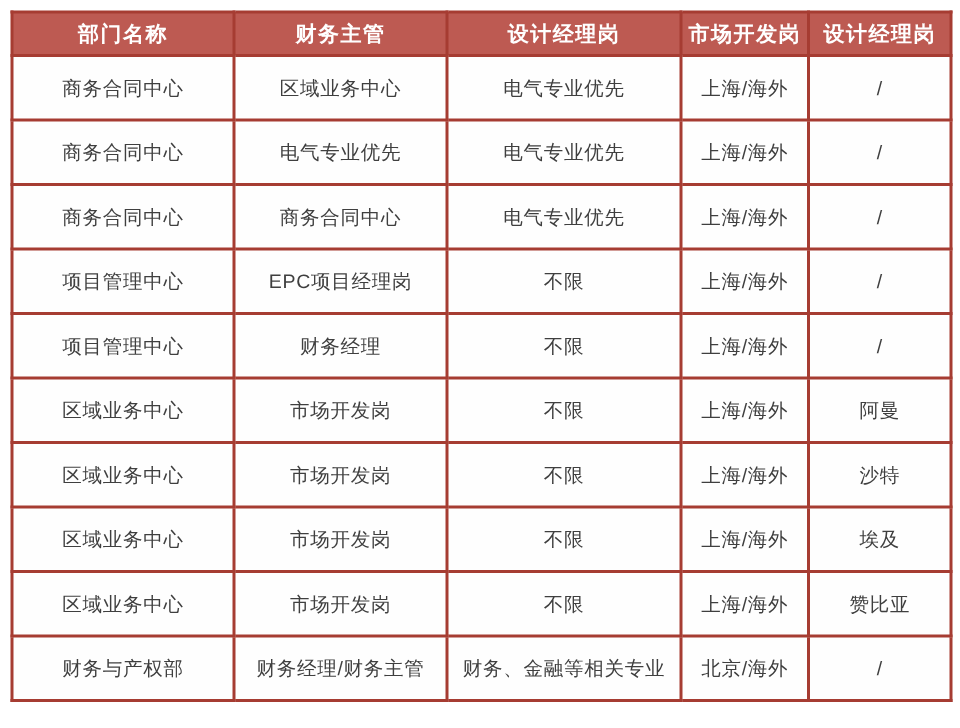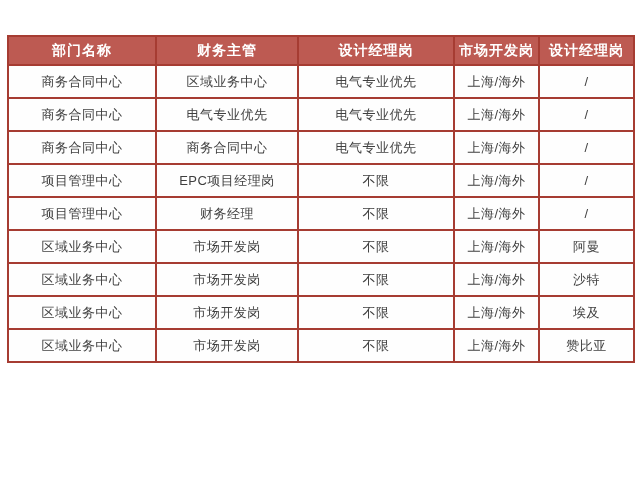--- a/index.html
+++ b/index.html
@@ -16,21 +16,20 @@
     position: absolute;
     left: 7px;
     top: 7px;
     width: 626px;
   }
 
   table.recruitment {
     width: 100%;
     border-collapse: collapse;
     table-layout: fixed;
-    margin-top: 28px;
   }
 
   table.recruitment col.c1 { width: 148px; }
   table.recruitment col.c2 { width: 142px; }
   table.recruitment col.c3 { width: 156px; }
   table.recruitment col.c4 { width: 85px;  }
   table.recruitment col.c5 { width: 95px;  }
 
   table.recruitment th,
   table.recruitment td {
@@ -46,21 +45,21 @@
     font-weight: bold;
     height: 29px;
     letter-spacing: 1px;
     border-color: var(--border, #a63c32);
   }
 
   table.recruitment tbody td {
     background: var(--cell-bg, #fefefe);
     color: var(--body-text, #3f3f3f);
     font-size: 13px;
-    height: 33px;
+    height: 43px;
     letter-spacing: 0.5px;
   }
 </style>
 </head>
 <body style="--page-bg: #ffffff; --header-bg: #bd5a52; --header-text: #ffffff; --border: #a63c32; --cell-bg: #fefefe; --body-text: #3f3f3f;">
 
 <div class="table-wrap">
   <table class="recruitment">
     <colgroup>
       <col class="c1">
@@ -135,15 +134,22 @@
           <td>上海/海外</td>
           <td>埃及</td>
         </tr>
         <tr>
           <td>区域业务中心</td>
           <td>市场开发岗</td>
           <td>不限</td>
           <td>上海/海外</td>
           <td>赞比亚</td>
         </tr>
+        <tr>
+          <td>财务与产权部</td>
+          <td>财务经理/财务主管</td>
+          <td>财务、金融等相关专业</td>
+          <td>北京/海外</td>
+          <td>/</td>
+        </tr>
       </tbody>
   </table>
 </div>
 
 </body></html>

